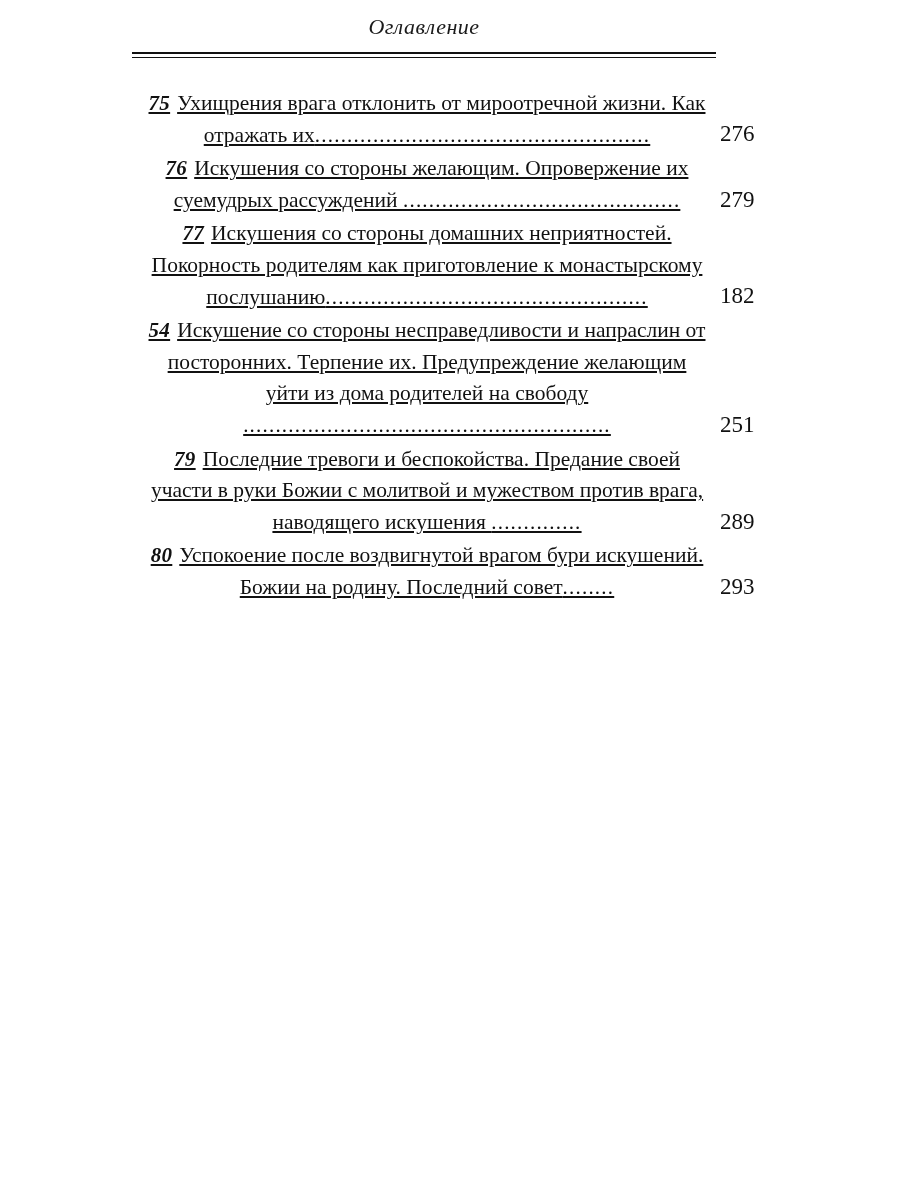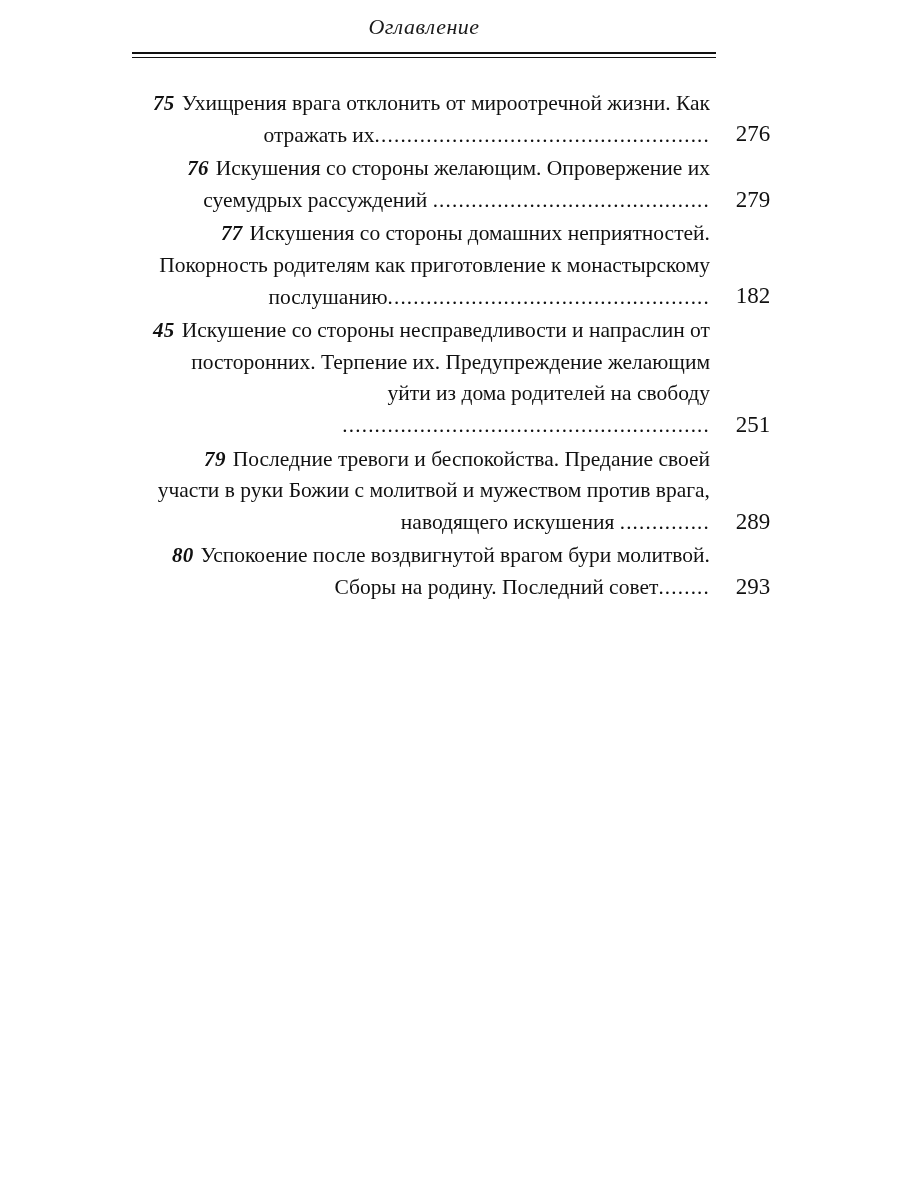--- a/index.html
+++ b/index.html
@@ -69,35 +69,36 @@
   .entry-text {
     font-size: 21.5px;
   }
   .leader {
     letter-spacing: 1.2px;
     font-size: 21px;
   }
   .entry-page {
     flex: 0 0 auto;
     width: 66px;
-    text-align: center;
+    text-align: left;
     font-size: 23px;
     line-height: 1.47;
     align-self: flex-end;
     padding-left: 4px;
   }
   
   .entry-body p {
     margin: 0;
     text-align: justify;
     text-justify: inter-word;
     text-indent: 0;
   }
   .entry-body p:last-child {
-    text-align: right;
+    text-align: center;
+    text-decoration: underline;
   }
   .hang {
     padding-left: 24px;
     text-indent: -24px;
   }
 </style>
 </head>
 <body>
 
 <div class="page">
@@ -127,33 +128,33 @@
 
     <div class="toc-entry">
       <div class="entry-body">
         <p class="hang"><span class="entry-num">77</span><span class="entry-text">Искушения со стороны домашних неприятностей. Покорность родителям как приготовление к монастырскому послушанию</span><span class="leader">..................................................</span></p>
       </div>
       <div class="entry-page">182</div>
     </div>
 
     <div class="toc-entry">
       <div class="entry-body">
-        <p class="hang"><span class="entry-num">45</span><span class="entry-text">Искушение со стороны несправедливости и напраслин от посторонних. Терпение их. Предупреждение желающим уйти из дома родителей на свободу </span><span class="leader">.........................................................</span></p>
+        <p class="hang"><span class="entry-num">54</span><span class="entry-text">Искушение со стороны несправедливости и напраслин от посторонних. Терпение их. Предупреждение желающим уйти из дома родителей на свободу </span><span class="leader">.........................................................</span></p>
       </div>
       <div class="entry-page">251</div>
     </div>
 
     <div class="toc-entry">
       <div class="entry-body">
         <p class="hang"><span class="entry-num">79</span><span class="entry-text">Последние тревоги и беспокойства. Предание своей участи в руки Божии с молитвой и мужеством против врага, наводящего искушения </span><span class="leader">..............</span></p>
       </div>
       <div class="entry-page">289</div>
     </div>
 
     <div class="toc-entry">
       <div class="entry-body">
-        <p class="hang"><span class="entry-num">80</span><span class="entry-text">Успокоение после воздвигнутой врагом бури молитвой. Сборы на родину. Последний совет</span><span class="leader">........</span></p>
+        <p class="hang"><span class="entry-num">80</span><span class="entry-text">Успокоение после воздвигнутой врагом бури искушений. Божии на родину. Последний совет</span><span class="leader">........</span></p>
       </div>
       <div class="entry-page">293</div>
     </div>
 
   </div>
 </div>
 
 </body></html>

